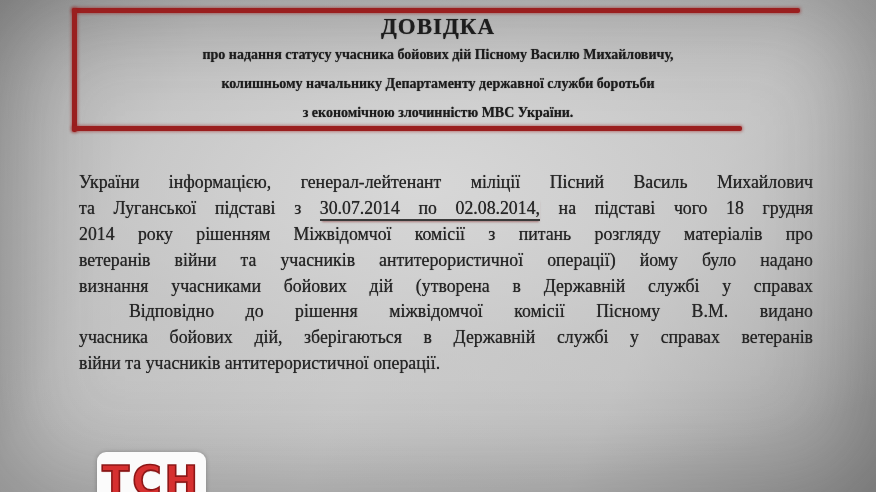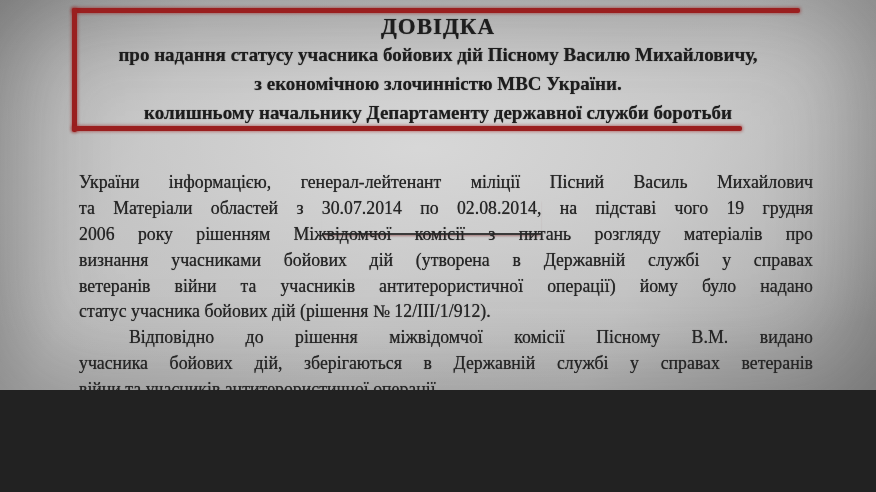--- a/index.html
+++ b/index.html
@@ -1,18 +1,18 @@
 <!DOCTYPE html>
 <html><head>
 <meta charset="utf-8">
 <style>
   html, body { margin: 0; padding: 0; background: #222; }
   .page {
     position: relative;
-    width: 876px; height: 390px;
+    width: 876px; height: 492px;
     overflow: hidden;
     background:
       radial-gradient(72% 62% at 48% 38%, rgba(216,216,216,0.95) 0%, rgba(203,203,203,0.55) 55%, rgba(170,170,170,0) 100%),
       linear-gradient(115deg, #979797 0%, #bdbdbd 20%, #c9c9c9 48%, #c1c1c1 72%, #989898 100%);
     box-shadow: inset 0 0 95px 12px rgba(45,45,45,0.33);
     font-family: "Liberation Serif", "DejaVu Serif", serif;
     text-decoration: underline;
   }
   .doc-layer { position: absolute; inset: 0; filter: blur(0.4px); }
 
@@ -21,37 +21,37 @@
   .annot-top    { left: 72px; top: 8px;   width: 728px; height: 5px; }
   .annot-left   { left: 72px; top: 8px;   width: 5px;   height: 124px; }
   .annot-bottom { left: 72px; top: 126px; width: 670px; height: 5px; }
 
   .header {
     position: absolute; left: 80px; top: 13px; width: 716px;
     text-align: center; color: #1d1d1d; font-weight: bold;
     text-shadow: 0 0 1px rgba(40,40,40,0.75);
   }
   .h-title { font-size: 23px; line-height: 27px; letter-spacing: 1px; }
-  .h-line  { font-size: 19px; line-height: 29px; }
+  .h-line  { font-size: 14px; line-height: 29px; }
 
   .body-text {
     position: absolute; left: 79px; top: 170px; width: 734px;
     color: #262626; font-size: 17.8px;
     text-shadow: 0 0 0.7px rgba(35,35,35,0.85);
   }
   .line {
     height: 25.9px; line-height: 25.9px;
     text-align: justify; text-align-last: justify;
     white-space: nowrap;
   }
   .line.indent  { text-indent: 50px; }
   .line.endline { text-align-last: left; }
   .uline {
     border-bottom: 2.5px solid #3a3a3a;
-    padding-bottom: 15px;
+    padding-bottom: 1px;
     box-shadow: 0 2.5px 2px -1.5px rgba(120,30,30,0.5);
   }
 
   .logo {
     position: absolute; left: 97px; top: 452px; width: 109px; height: 48px;
     background: #fbfbfb; border-radius: 9px;
     box-shadow: 0 0 4px rgba(0,0,0,0.25);
     text-align: center;
   }
   .logo-text {
@@ -68,31 +68,30 @@
 <div class="page">
   <div class="doc-layer">
 
     <div class="annot annot-top" style="background:#9a1f1f"></div>
     <div class="annot annot-left" style="background:#9a1f1f"></div>
     <div class="annot annot-bottom" style="background:#9a1f1f"></div>
 
     <div class="header">
       <div class="h-title">ДОВІДКА</div>
       <div class="h-line">про надання статусу учасника бойових дій Пісному Василю Михайловичу,</div>
+      <div class="h-line">колишньому начальнику Департаменту державної служби боротьби</div>
       <div class="h-line">з економічною злочинністю МВС України.</div>
-      <div class="h-line">колишньому начальнику Департаменту державної служби боротьби</div>
     </div>
 
     <div class="body-text">
       <div class="line">України інформацією, генерал-лейтенант міліції Пісний Василь Михайлович</div>
-      <div class="line"><span>та Матеріали областей з </span><span class="uline">30.07.2014 по 02.08.2014,</span><span> на підставі чого 19 грудня</span></div>
-      <div class="line">2006 року рішенням Міжвідомчої комісії з питань розгляду матеріалів про</div>
+      <div class="line"><span>та Луганської підставі з </span><span class="uline">30.07.2014 по 02.08.2014,</span><span> на підставі чого 18 грудня</span></div>
+      <div class="line">2014 року рішенням Міжвідомчої комісії з питань розгляду матеріалів про</div>
+      <div class="line">ветеранів війни та учасників антитерористичної операції) йому було надано</div>
       <div class="line">визнання учасниками бойових дій (утворена в Державній службі у справах</div>
-      <div class="line">ветеранів війни та учасників антитерористичної операції) йому було надано</div>
-      <div class="line endline">статус учасника бойових дій (рішення № 12/ІІІ/1/912).</div>
       <div class="line indent">Відповідно до рішення міжвідомчої комісії Пісному В.М. видано</div>
       <div class="line">учасника бойових дій, зберігаються в Державній службі у справах ветеранів</div>
       <div class="line endline">війни та учасників антитерористичної операції.</div>
     </div>
   </div>
 
   <div class="logo">
     <span class="logo-text">ТСН</span>
   </div>
 </div>

